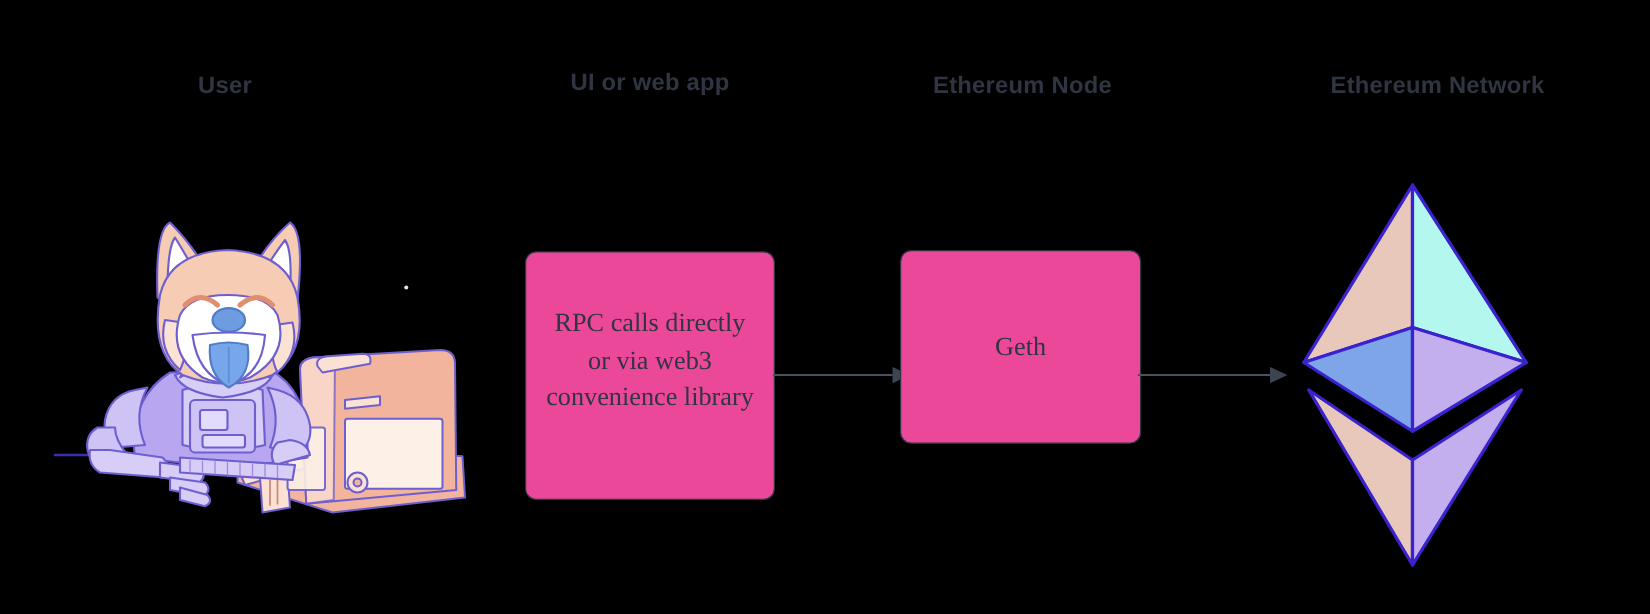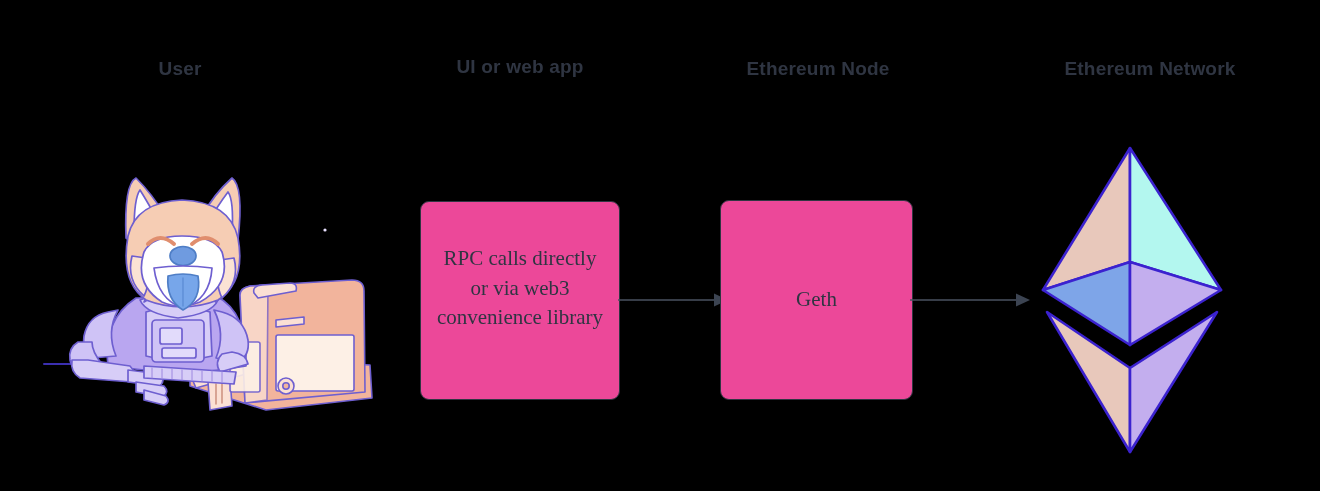--- a/index.html
+++ b/index.html
@@ -48,21 +48,21 @@
     align-items: center;
     justify-content: center;
     text-align: center;
     color: #2f3542;
     font-size: 21px;
     line-height: 1.42;
     padding: 0 12px;
     font-family: Liberation Serif, serif;
   }
   #box-rpc  { left: 420px; top: 201px; width: 200px; height: 199px; }
-  #box-geth { left: 720px; top: 200px; width: 193px; height: 200px; }
+  #box-geth { left: 720px; top: 200px; width: 193px; height: 155px; }
   #box-rpc .box-label { transform: translateY(-12px); }
 
   
   .connector {
     position: absolute;
     height: 24px;
   }
   #arrow-1 { left: 618px; top: 288px; width: 110px; }
   #arrow-2 { left: 910px; top: 288px; width: 120px; }
 

